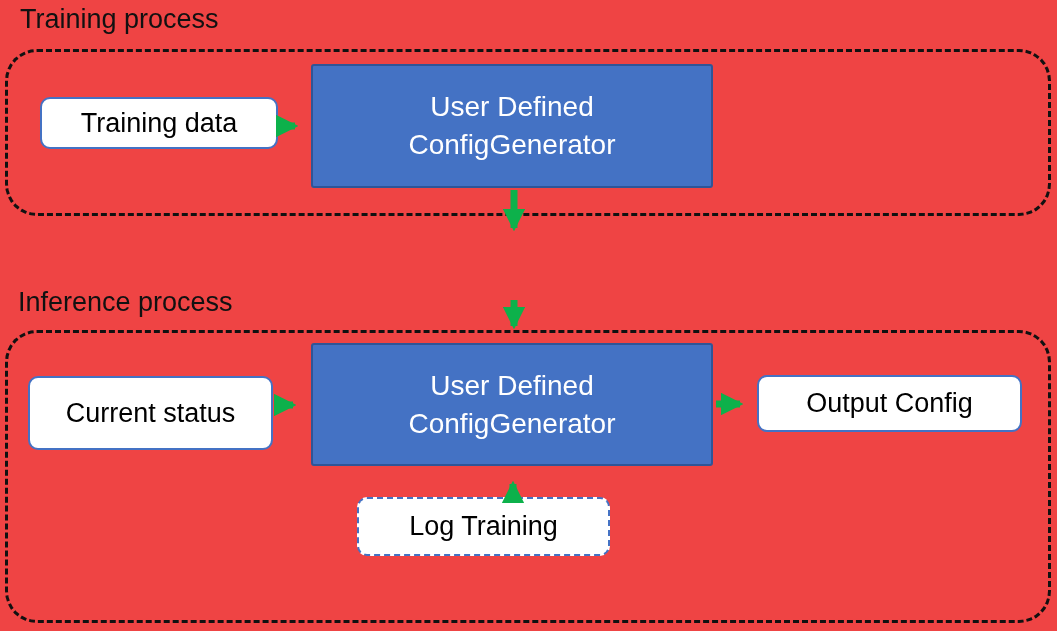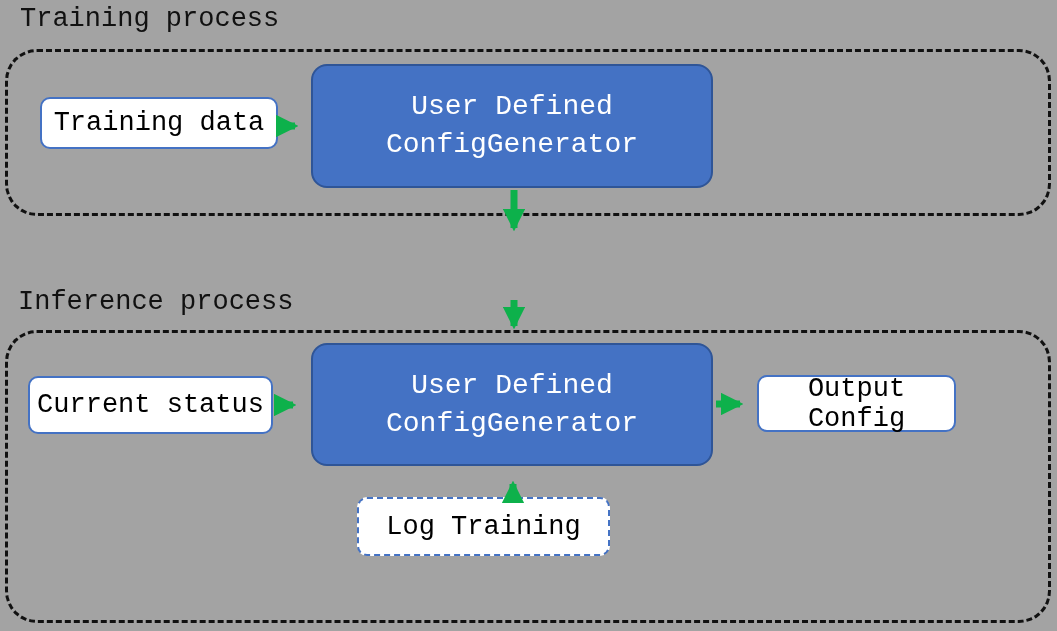--- a/index.html
+++ b/index.html
@@ -5,23 +5,22 @@
   * { margin: 0; padding: 0; box-sizing: border-box; }
   html, body { background: #ffffff; }
   body {
     font-family: "Liberation Sans", "DejaVu Sans", sans-serif;
     color: #000000;
   }
   .canvas {
     position: relative;
     width: 1057px;
     height: 631px;
-    background: #a3a3a3;
+    background: #ef4444;
     overflow: hidden;
-    font-family: Liberation Mono, monospace;
   }
   .section-label {
     position: absolute;
     font-size: 27px;
     color: #111111;
     white-space: nowrap;
   }
   .dashed-container {
     position: absolute;
     border: 3px dashed #111111;
@@ -37,21 +36,21 @@
     align-items: center;
     justify-content: center;
     font-size: 27px;
     color: #000000;
     text-align: center;
   }
   .blue-box {
     position: absolute;
     background: #4472C4;
     border: 2px solid #2F5597;
-    border-radius: 16px;
+    border-radius: 3px;
     display: flex;
     flex-direction: column;
     align-items: center;
     justify-content: center;
     color: #ffffff;
     font-size: 28px;
     line-height: 38px;
     text-align: center;
   }
   .trigger-box {
@@ -91,28 +90,28 @@
   <div class="blue-box" style="left:311px; top:64px; width:402px; height:124px;">
     <span>User Defined</span>
     <span>ConfigGenerator</span>
   </div>
 
 
   <div class="section-label" style="left:18px; top:287px;">Inference process</div>
 
   <div class="dashed-container" style="left:5px; top:330px; width:1046px; height:293px;"></div>
 
-  <div class="white-box" style="left:28px; top:376px; width:245px; height:58px;">Current status</div>
+  <div class="white-box" style="left:28px; top:376px; width:245px; height:74px;">Current status</div>
 
   <div class="blue-box" style="left:311px; top:343px; width:402px; height:123px;">
     <span>User Defined</span>
     <span>ConfigGenerator</span>
   </div>
 
-  <div class="white-box" style="left:757px; top:375px; width:199px; height:57px;">Output Config</div>
+  <div class="white-box" style="left:757px; top:375px; width:265px; height:57px;">Output Config</div>
 
   <div id="log-trigger" class="trigger-box" style="left:357px; top:497px; width:253px; height:59px;">Log Training</div>
 
 
   <svg class="arrow-layer" viewBox="0 0 1057 631" xmlns="http://www.w3.org/2000/svg">
     <defs>
       <marker id="ah" viewBox="0 0 10 10" refX="8.5" refY="5" markerWidth="3.2" markerHeight="3.2" orient="auto-start-reverse">
         <path d="M0,0 L10,5 L0,10 z" fill="#0DB14B"></path>
       </marker>
     </defs>

